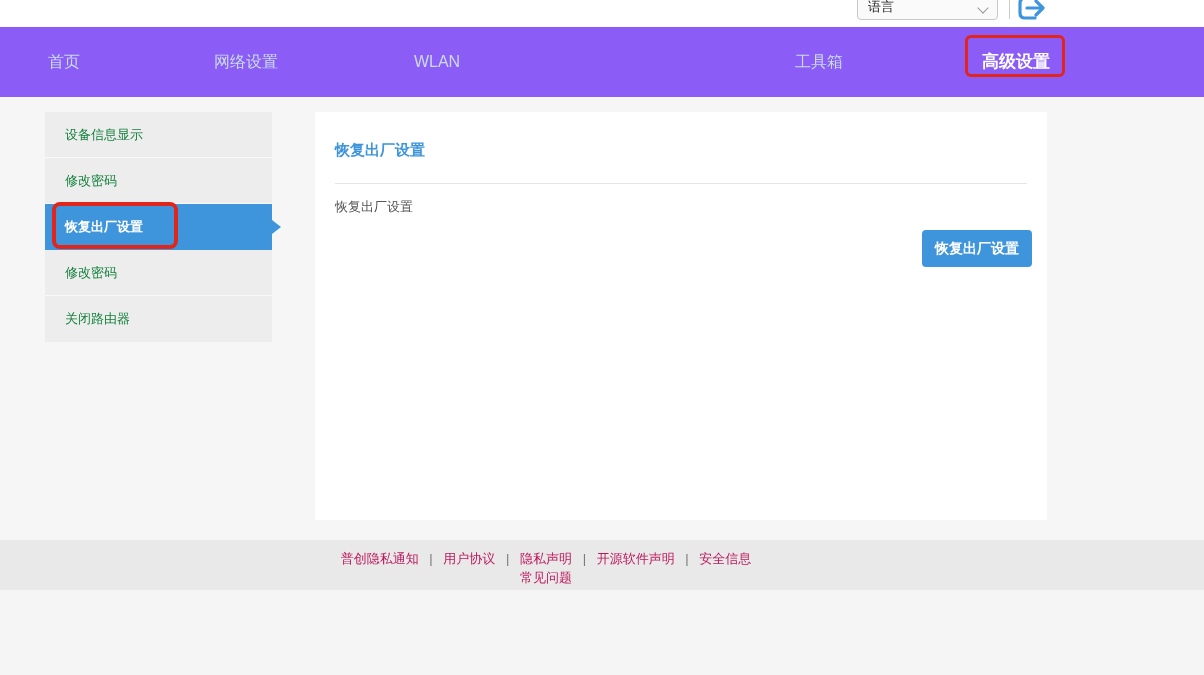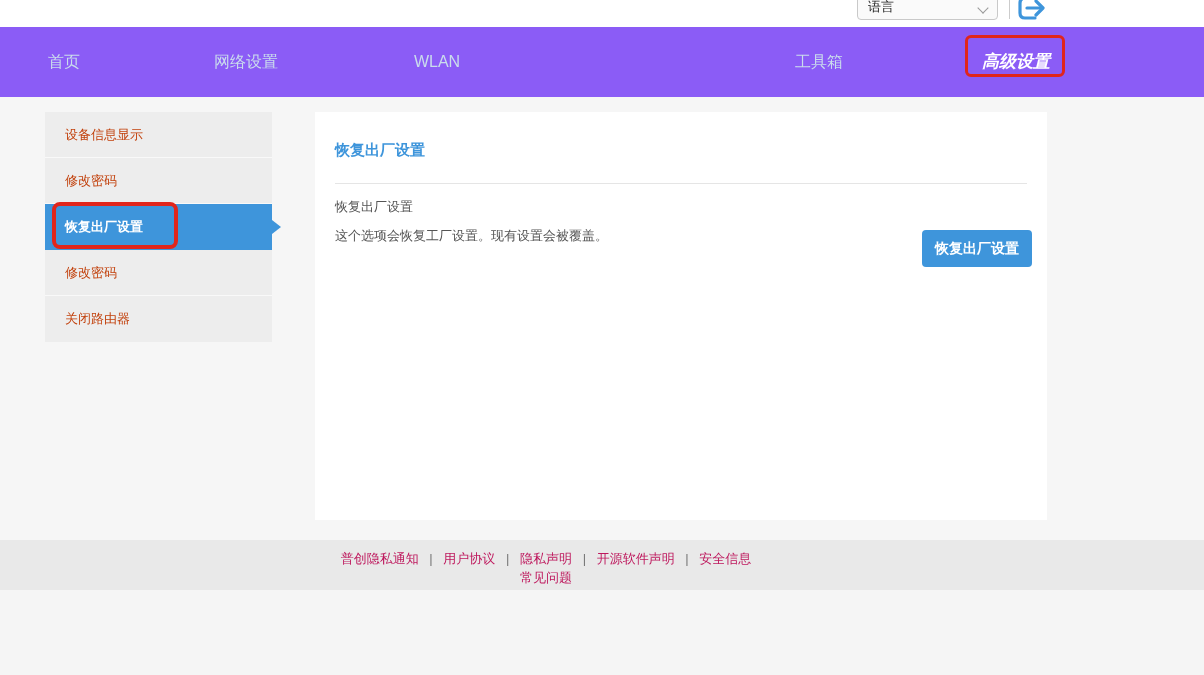--- a/index.html
+++ b/index.html
@@ -35,34 +35,34 @@
   
   .navbar {
     position: absolute; left: 0; top: 27px; width: 1204px; height: 70px;
     background: #8b5cf6;
   }
   .nav-item {
     position: absolute; top: 0; transform: translateX(-50%);
     line-height: 70px; font-size: 16px; color: #cadcec; cursor: pointer;
     white-space: nowrap;
   }
-  .nav-item.active { color: #ffffff; font-weight: bold; font-size: 17px; font-style: italic; }
+  .nav-item.active { color: #ffffff; font-weight: bold; font-size: 17px; }
   .nav-red-box {
     position: absolute; left: 965px; top: 8px; width: 100px; height: 42px;
     border: 3px solid #e1251b; border-radius: 6px; pointer-events: none;
   }
 
   
   .content-area {
     position: absolute; left: 0; top: 97px; width: 1204px; height: 443px;
     background: #f6f6f6;
   }
   .sidebar { position: absolute; left: 45px; top: 15px; width: 227px; }
   .side-item {
-    height: 46px; line-height: 46px; background: #ededed; color: #c2410c;
+    height: 46px; line-height: 46px; background: #ededed; color: #15803d;
     font-size: 13px; padding-left: 20px; border-bottom: 1px solid #f9f9f9;
     cursor: pointer; position: relative;
   }
   .side-item:last-child { border-bottom: none; }
   .side-item.selected {
     background: #3e95db; color: #ffffff; font-weight: bold; border-bottom: none;
   }
   .side-item.selected::after {
     content: ""; position: absolute; right: -9px; top: 50%; transform: translateY(-50%);
     border-top: 7px solid transparent; border-bottom: 7px solid transparent;
@@ -138,21 +138,20 @@
     <div class="side-item">修改密码</div>
     <div class="side-item">关闭路由器</div>
   </div>
   <div class="side-red-box"></div>
 
   <div class="panel">
     <div class="panel-title">恢复出厂设置</div>
     <div class="panel-divider"></div>
     <div class="panel-desc">
       <div>恢复出厂设置</div>
-      <div>这个选项会恢复工厂设置。现有设置会被覆盖。</div>
     </div>
     <button class="reset-button">恢复出厂设置</button>
   </div>
 </div>
 
 <div class="footer">
   <div class="footer-inner">
     <div class="footer-row">
       <span class="footer-link">普创隐私通知</span>
       <span class="footer-sep">|</span>

